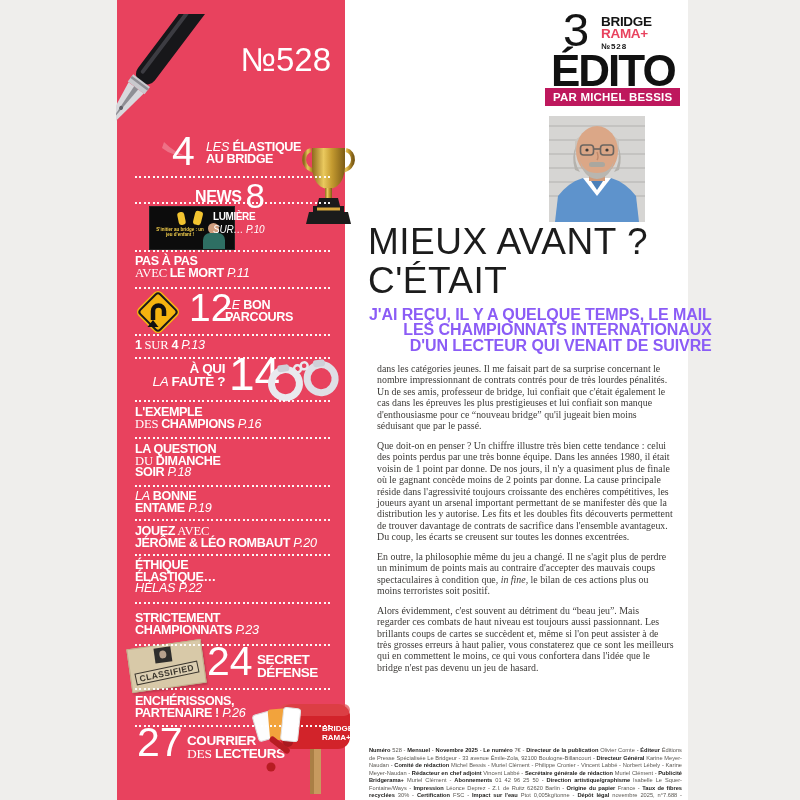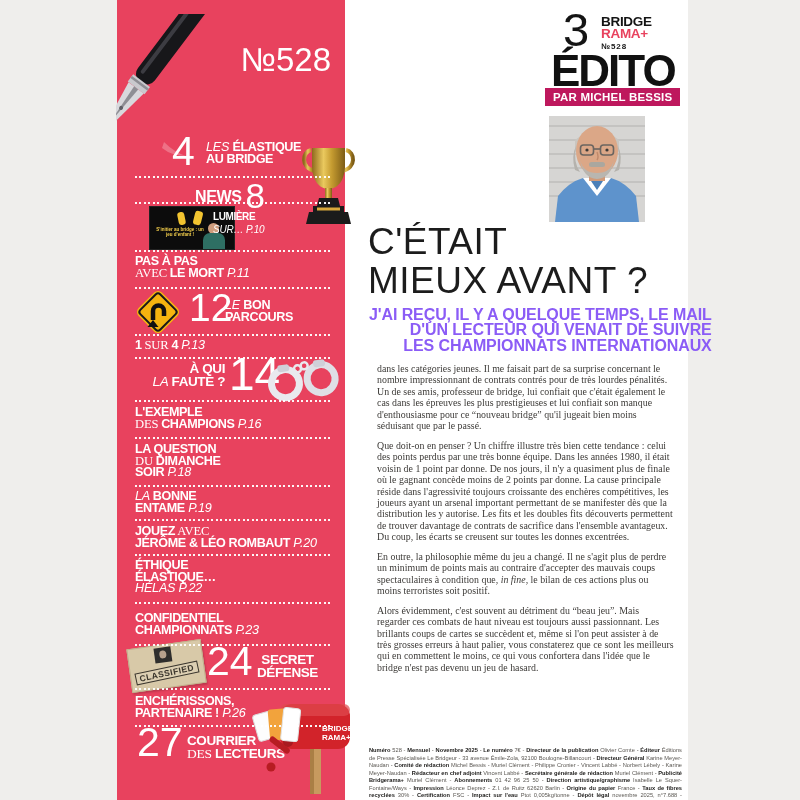--- a/index.html
+++ b/index.html
@@ -196,32 +196,32 @@
 <div class="row toc-lines" style="left:135px;top:526px;">
     <div><span class="s-b">JOUEZ</span><span class="s-l"> AVEC</span></div>
     <div><span class="s-b">JÉRÔME &amp; LÉO ROMBAUT</span><span class="s-i"> P.20</span></div>
   </div>
 <div class="row toc-lines" style="left:135px;top:560px;">
     <div><span class="s-b">ÉTHIQUE</span></div>
     <div><span class="s-b">ÉLASTIQUE…</span></div>
     <div><span class="s-i">HÉLAS P.22</span></div>
   </div>
 <div class="row toc-lines" style="left:135px;top:613px;">
-    <div><span class="s-b">CONFIDENTIEL</span></div>
+    <div><span class="s-b">STRICTEMENT</span></div>
     <div><span class="s-b">CHAMPIONNATS</span><span class="s-i"> P.23</span></div>
   </div>
 
 <div class="folder">
   <div class="photo"></div>
   <div class="stamp">CLASSIFIED</div>
 </div>
 <div class="row" style="left:207px;top:646px;">
   <span class="toc-big" style="font-size:41px;">24</span>
 </div>
-<div class="row toc-lines" style="left:257px;top:654px;font-size:13.5px;line-height:12.6px;text-align:center;">
+<div class="row toc-lines" style="left:257px;top:654px;font-size:13.5px;line-height:12.6px;">
     <div><span class="s-b">SECRET</span></div>
     <div><span class="s-b">DÉFENSE</span></div>
   </div>
 
 <div class="row toc-lines" style="left:135px;top:696px;">
     <div><span class="s-b">ENCHÉRISSONS,</span></div>
     <div><span class="s-b">PARTENAIRE !</span><span class="s-i"> P.26</span></div>
   </div>
 
 <div class="row" style="left:137px;top:727px;">
@@ -307,28 +307,28 @@
     <rect x="31.5" y="29" width="13" height="10" rx="3" fill="none" stroke="#6b6560" stroke-width="1.6"></rect>
     <rect x="51.5" y="29" width="13" height="10" rx="3" fill="none" stroke="#6b6560" stroke-width="1.6"></rect>
     <line x1="44.5" y1="33" x2="51.5" y2="33" stroke="#6b6560" stroke-width="1.6"></line>
     <circle cx="38" cy="34" r="1.6" fill="#3d3a36"></circle>
       <circle cx="58" cy="34" r="1.6" fill="#3d3a36"></circle>
     <path d="M48,36 q2,5 0,8" fill="none" stroke="#c08a6c" stroke-width="1.4"></path>
   </svg>
 </div>
 
 <div class="headline">
+  <div>MIEUX AVANT ?</div>
   <div>C'ÉTAIT</div>
-  <div>MIEUX AVANT ?</div>
 </div>
 
 <div class="intro">
   <div>J'AI REÇU, IL Y A QUELQUE TEMPS, LE MAIL</div>
+  <div>LES CHAMPIONNATS INTERNATIONAUX</div>
   <div>D'UN LECTEUR QUI VENAIT DE SUIVRE</div>
-  <div>LES CHAMPIONNATS INTERNATIONAUX</div>
 </div>
 
 <div class="edito-body">
     <p><span class="s-r">dans les catégories jeunes. Il me faisait part de sa surprise concernant le nombre impressionnant de contrats contrés pour de très lourdes pénalités. Un de ses amis, professeur de bridge, lui confiait que c'était également le cas dans les épreuves les plus prestigieuses et lui confiait son manque d'enthousiasme pour ce “nouveau bridge” qu'il jugeait bien moins séduisant que par le passé.</span></p>
     <p><span class="s-r">Que doit-on en penser ? Un chiffre illustre très bien cette tendance : celui des points perdus par une très bonne équipe. Dans les années 1980, il était voisin de 1 point par donne. De nos jours, il n'y a quasiment plus de finale où le gagnant concède moins de 2 points par donne. La cause principale réside dans l'agressivité toujours croissante des enchères compétitives, les joueurs ayant un arsenal important permettant de se manifester dès que la distribution les y autorise. Les fits et les doubles fits découverts permettent de trouver davantage de contrats de sacrifice dans l'ensemble avantageux. Du coup, les écarts se creusent sur toutes les donnes excentrées.</span></p>
     <p><span class="s-r">En outre, la philosophie même du jeu a changé. Il ne s'agit plus de perdre un minimum de points mais au contraire d'accepter des mauvais coups spectaculaires à condition que, </span><span class="s-i">in fine</span><span class="s-r">, le bilan de ces actions plus ou moins terroristes soit positif.</span></p>
     <p><span class="s-r">Alors évidemment, c'est souvent au détriment du “beau jeu”. Mais regarder ces combats de haut niveau est toujours aussi passionnant. Les brillants coups de cartes se succèdent et, même si l'on peut assister à de très grosses erreurs à haut palier, vous constaterez que ce sont les meilleurs qui en commettent le moins, ce qui vous confortera dans l'idée que le bridge n'est pas devenu un jeu de hasard.</span></p>
   </div>
 
 <div class="colophon"><span class="c-b">Numéro</span><span class="c-r"> 528 - </span><span class="c-b">Mensuel</span><span class="c-r"> - </span><span class="c-b">Novembre 2025</span><span class="c-r"> - </span><span class="c-b">Le numéro</span><span class="c-r"> 7€ - </span><span class="c-b">Directeur de la publication</span><span class="c-r"> Olivier Comte - </span><span class="c-b">Éditeur</span><span class="c-r"> Éditions de Presse Spécialisée Le Bridgeur - 33 avenue Émile-Zola, 92100 Boulogne-Billancourt - </span><span class="c-b">Directeur Général</span><span class="c-r"> Karine Meyer-Naudan - </span><span class="c-b">Comité de rédaction</span><span class="c-r"> Michel Bessis - Muriel Clément - Philippe Cronier - Vincent Labbé - Norbert Lébely - Karine Meyer-Naudan - </span><span class="c-b">Rédacteur en chef adjoint</span><span class="c-r"> Vincent Labbé - </span><span class="c-b">Secrétaire générale de rédaction</span><span class="c-r"> Muriel Clément - </span><span class="c-b">Publicité Bridgerama+</span><span class="c-r"> Muriel Clément - </span><span class="c-b">Abonnements</span><span class="c-r"> 01 42 96 25 50 - </span><span class="c-b">Direction artistique/graphisme</span><span class="c-r"> Isabelle Le Squer-Fontaine/Ways - </span><span class="c-b">Impression</span><span class="c-r"> Léonce Deprez - Z.I. de Ruitz 62620 Barlin - </span><span class="c-b">Origine du papier</span><span class="c-r"> France - </span><span class="c-b">Taux de fibres recyclées</span><span class="c-r"> 30% - </span><span class="c-b">Certification</span><span class="c-r"> FSC - </span><span class="c-b">Impact sur l'eau</span><span class="c-r"> Ptot 0,005kg/tonne - </span><span class="c-b">Dépôt légal</span><span class="c-r"> novembre 2025, n°7.688 - </span><span class="c-b">Commission paritaire</span><span class="c-r"> 1128 K 85690 - </span><span class="c-b">ISSN</span><span class="c-r"> 0184-8127.</span></div>

